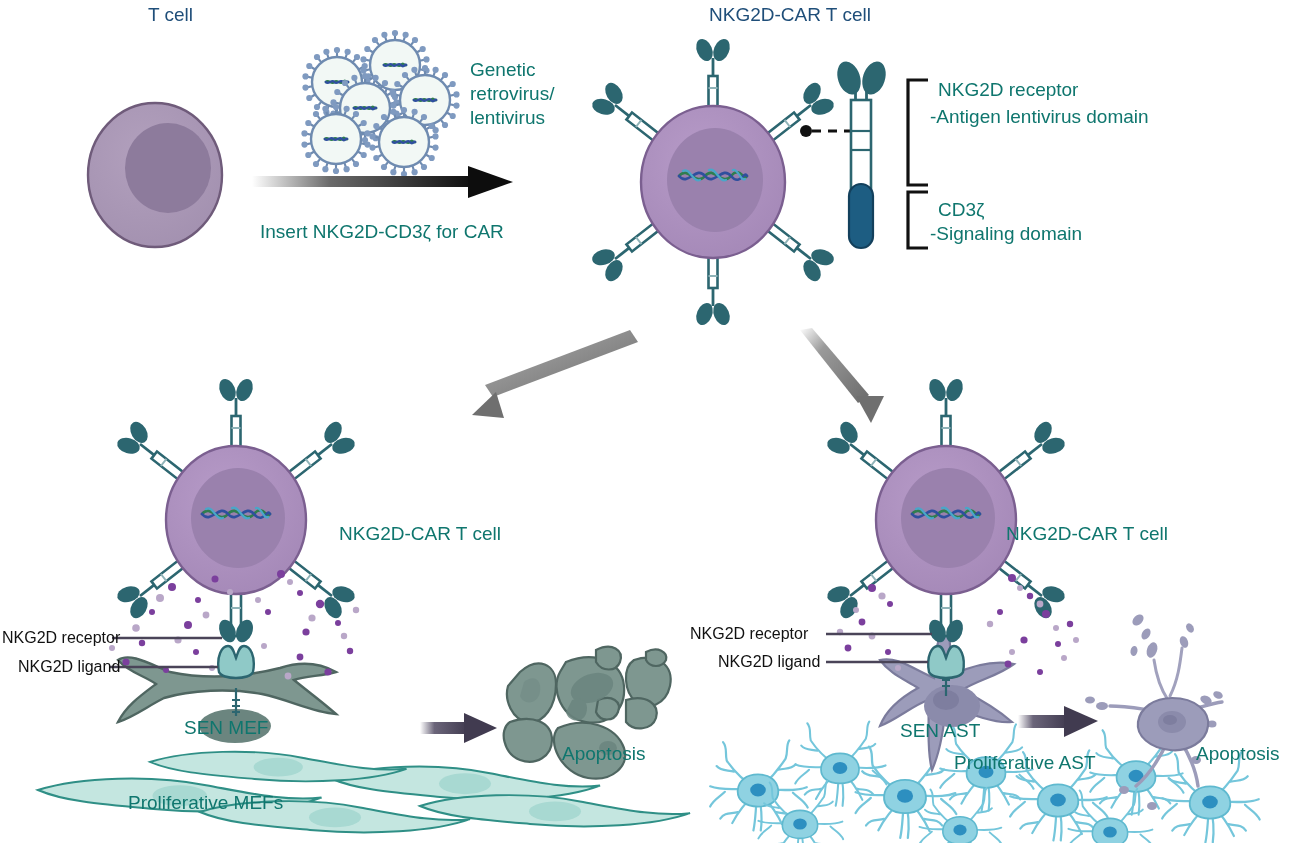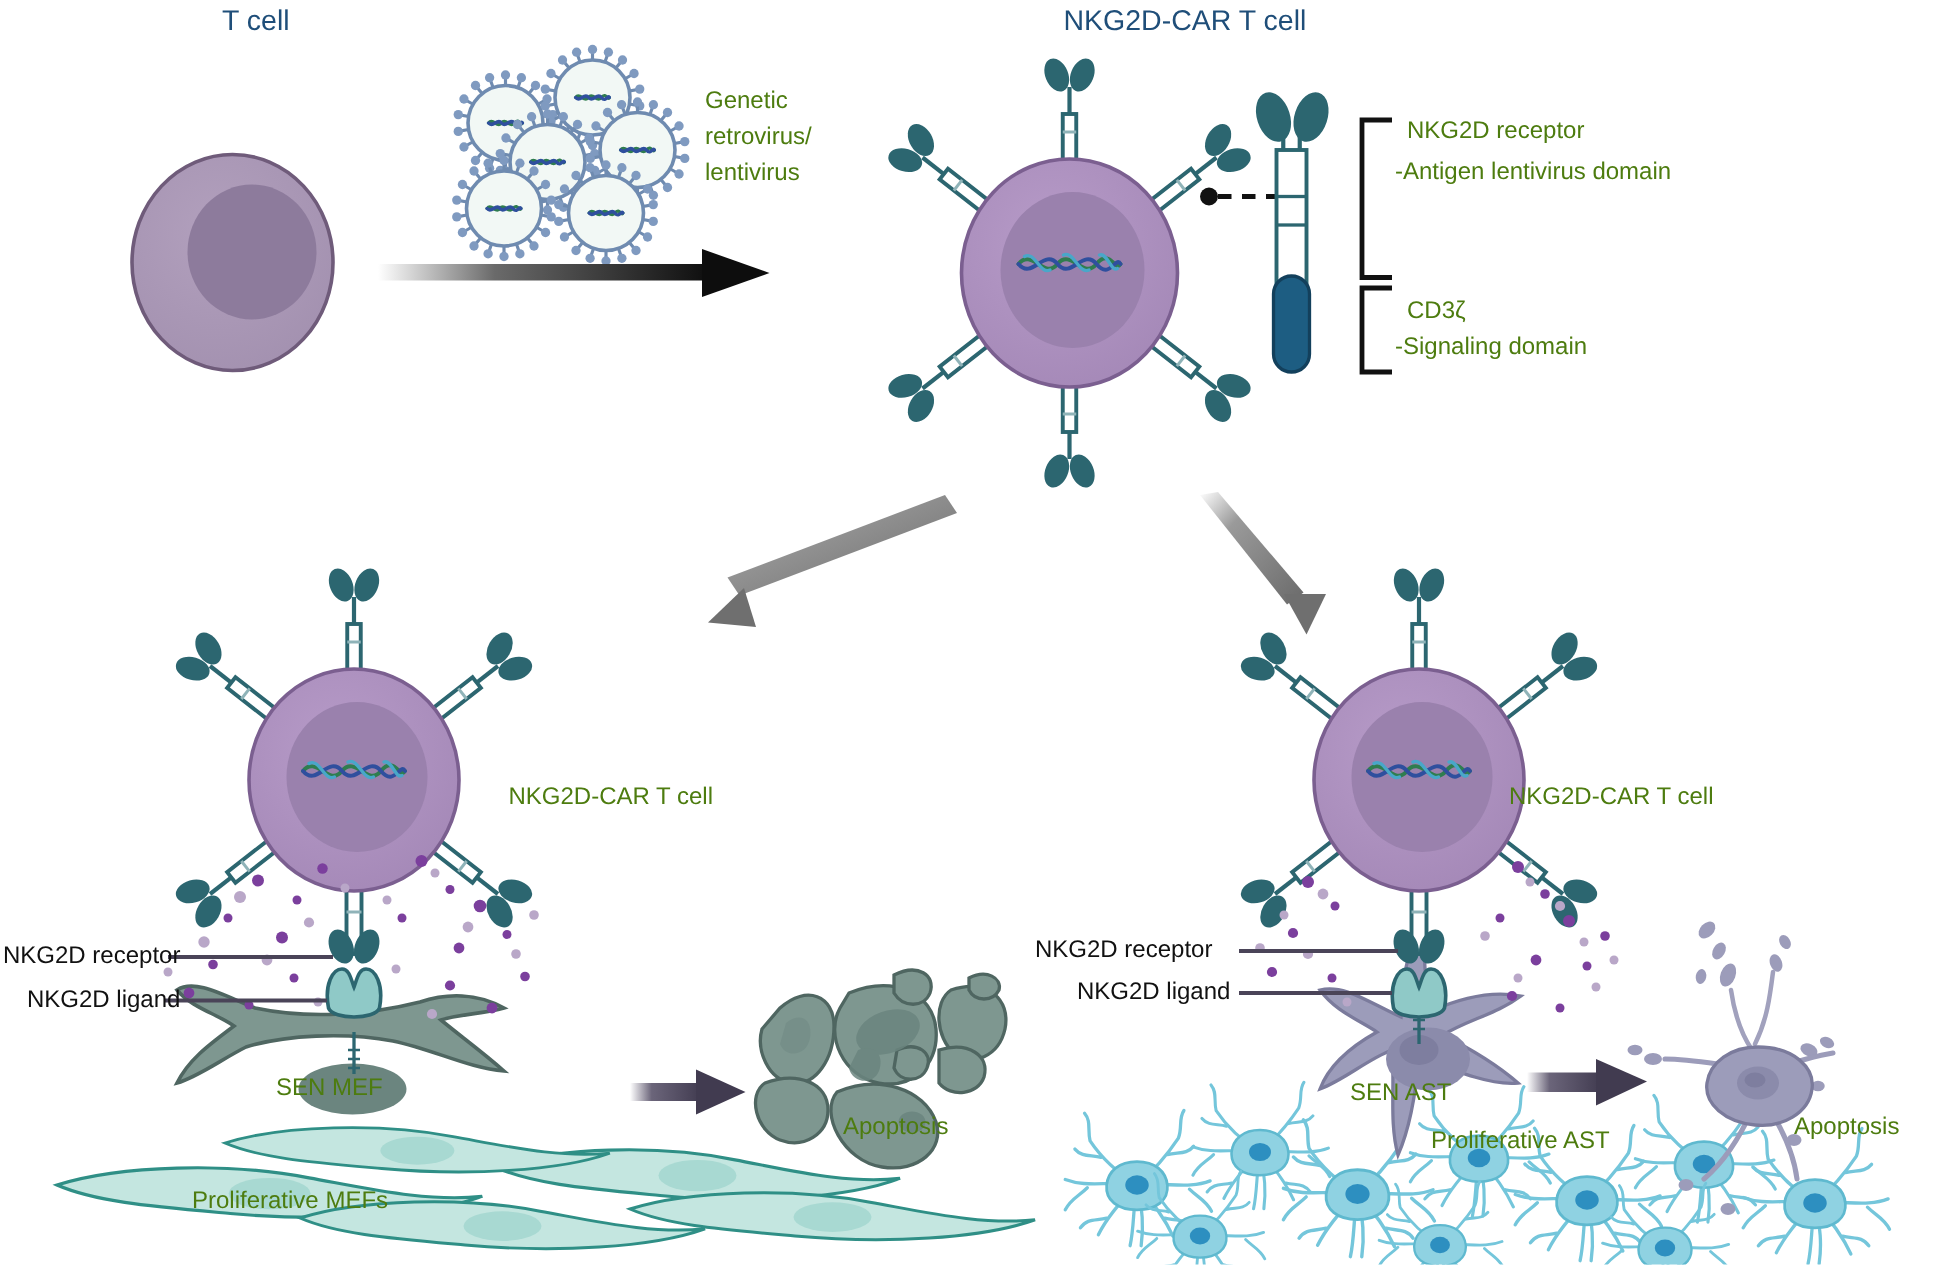--- a/index.html
+++ b/index.html
@@ -1,21 +1,21 @@
 <!DOCTYPE html>
 <html><head>
 <meta charset="utf-8">
 <style>
   html,body{margin:0;padding:0;background:#ffffff;}
   body{width:1299px;height:843px;position:relative;overflow:hidden;
        font-family:"Liberation Sans",sans-serif;}
   #stage{position:absolute;inset:0;width:1299px;height:843px;}
   .lbl{position:absolute;white-space:pre;line-height:1.22;}
   .title{color:#1f4e79;font-size:19px;}
-  .blk{color:#4d7c0f;font-size:16px;}
+  .blk{color:#0f766e;font-size:19px;}
   .blk-sm{color:#111111;font-size:16px;}
   svg{position:absolute;left:0;top:0;overflow:visible;}
 </style>
 </head>
 <body>
 
 <div id="stage">
 
 <svg width="1299" height="843" viewBox="0 0 1299 843">
   <defs>
@@ -429,20 +429,21 @@
 </svg>
 
 <div class="lbl title" style="left:148px; top:3px;">T cell</div>
 
 <div class="lbl title" style="left:709px; top:3px;">NKG2D-CAR T cell</div>
 
 <div class="lbl blk" style="left:470px; top:58px;">Genetic</div>
 <div class="lbl blk" style="left:470px; top:82px;">retrovirus/</div>
 <div class="lbl blk" style="left:470px; top:106px;">lentivirus</div>
 
+<div class="lbl blk" style="left:260px; top:220px;">Insert NKG2D-CD3ζ for CAR</div>
 
 <div class="lbl blk" style="left:938px; top:78px;">NKG2D receptor</div>
 <div class="lbl blk" style="left:930px; top:105px;">-Antigen lentivirus domain</div>
 <div class="lbl blk" style="left:938px; top:198px;">CD3ζ</div>
 <div class="lbl blk" style="left:930px; top:222px;">-Signaling domain</div>
 
 <div class="lbl blk" style="left:339px; top:522px;">NKG2D-CAR T cell</div>
 <div class="lbl blk-sm" style="left:2px; top:628px;">NKG2D receptor</div>
 <div class="lbl blk-sm" style="left:18px; top:657px;">NKG2D ligand</div>
 <div class="lbl blk" style="left:184px; top:716px;">SEN MEF</div>

